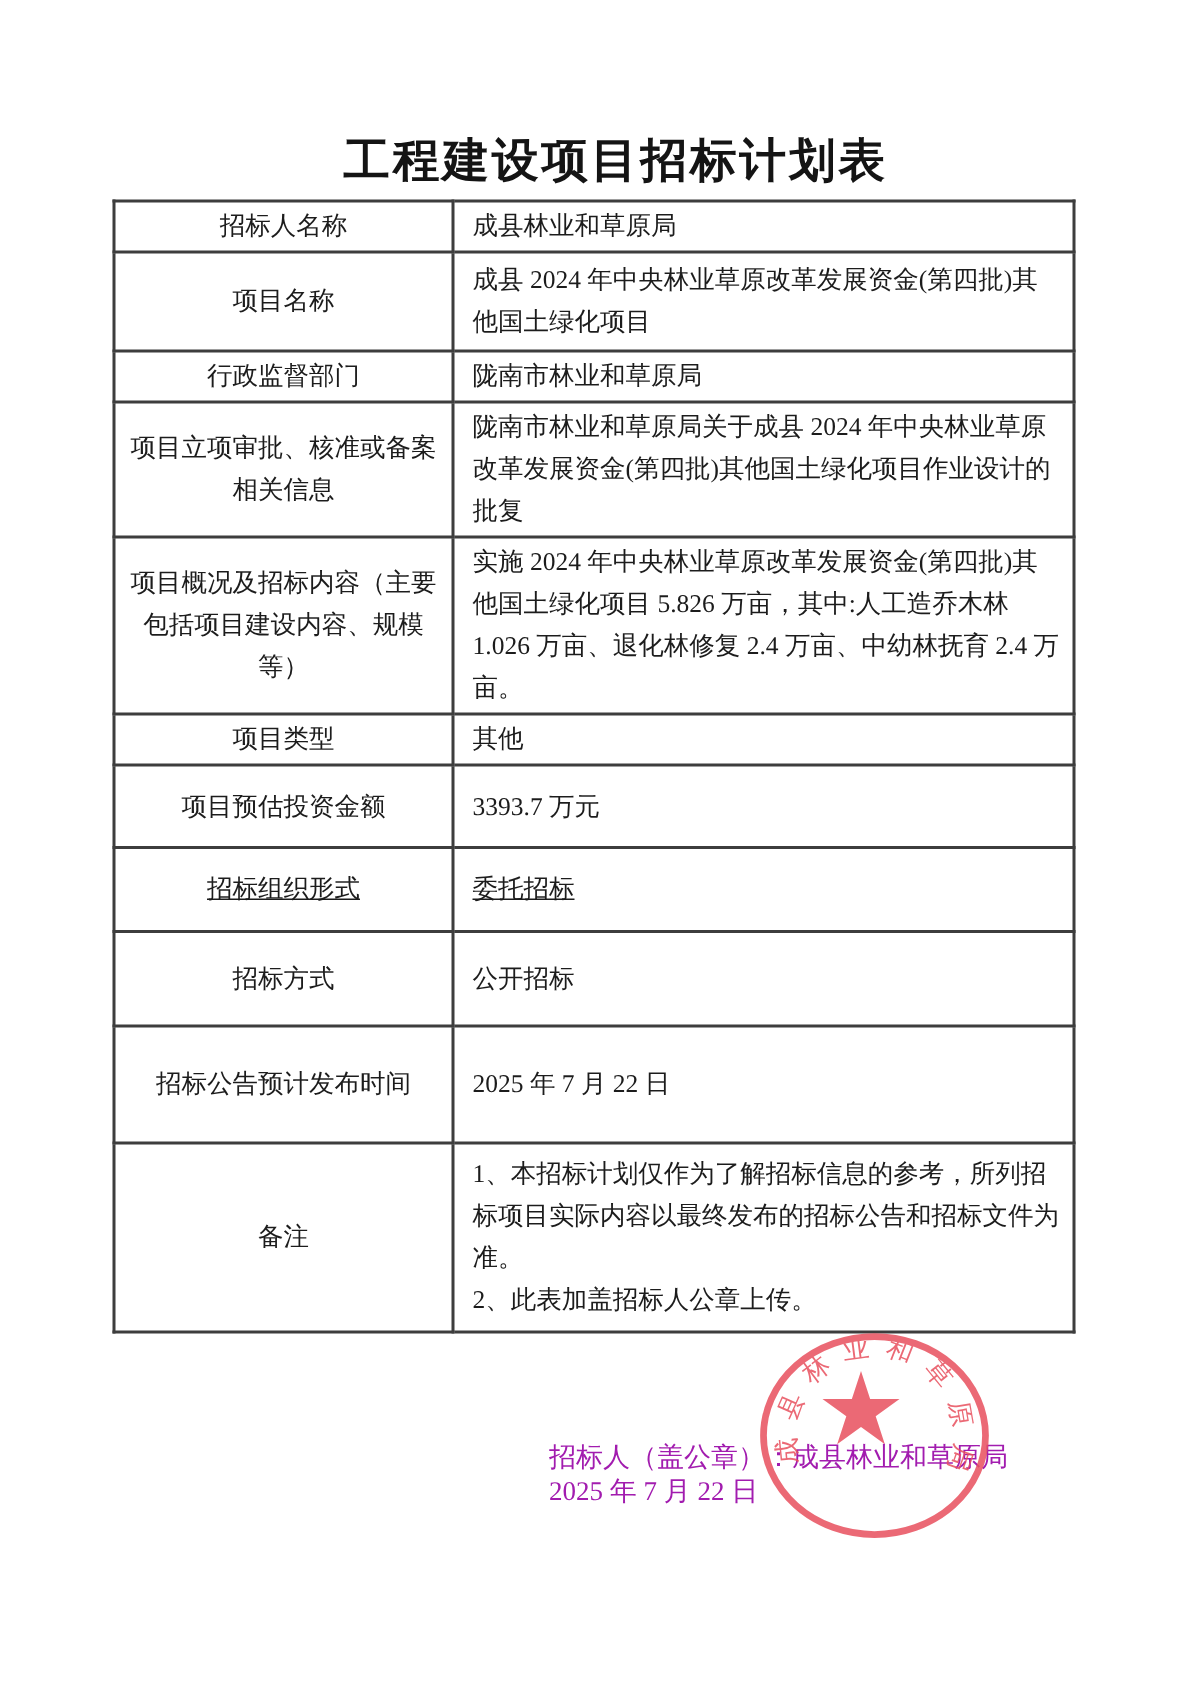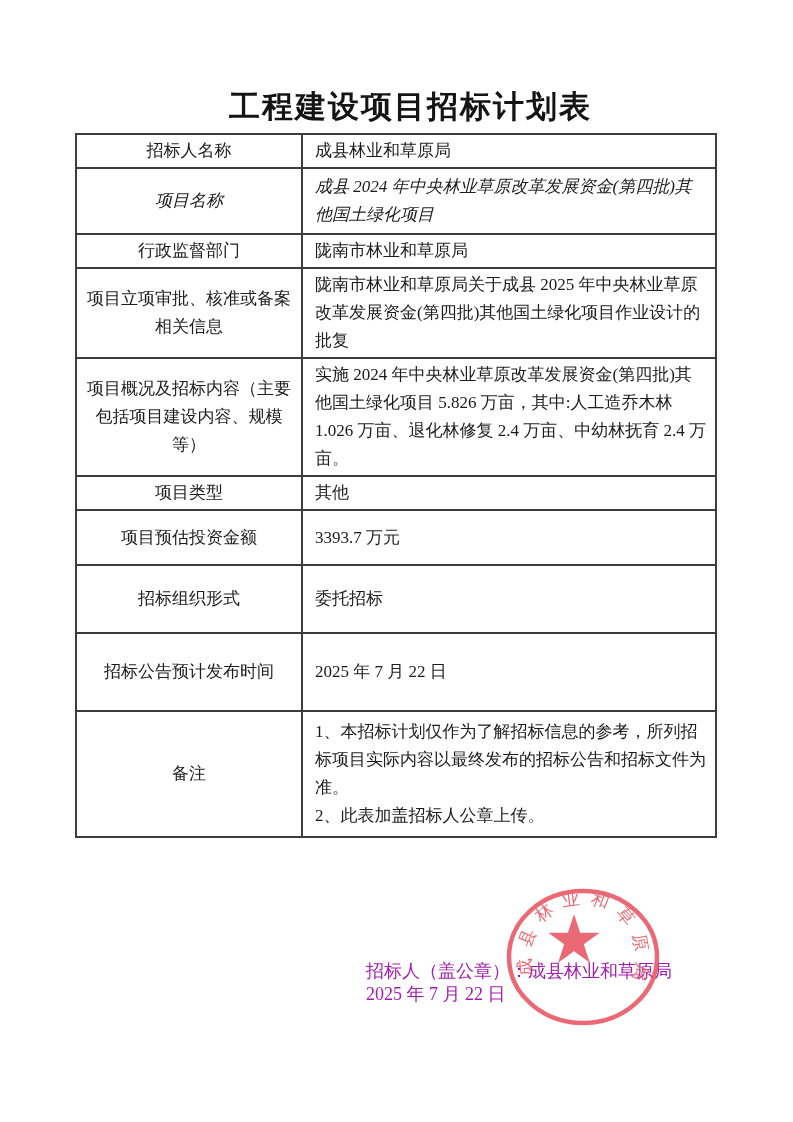--- a/index.html
+++ b/index.html
@@ -38,27 +38,27 @@
     width:218px;
     text-align:center;
     padding:2px 3px;
   }
   td.value-cell {
     text-align:left;
     padding:2px 8px 2px 12px;
     white-space:pre-line;
   }
   tr.r1  { height:31px;  }
-  tr.r2  { height:66px;font-style:italic;  }
+  tr.r2  { height:66px;  }
   tr.r3  { height:32px;  }
   tr.r4  { height:79px;margin-top:28px;  }
   tr.r5  { height:104px;padding-left:44px; }
   tr.r6  { height:30px;margin-top:16px;  }
   tr.r7  { height:55px;  }
-  tr.r8  { height:68px;  }
+  tr.r8  { height:56px;text-decoration:underline;  }
   tr.r9  { height:63px;  }
   tr.r10 { height:78px;padding-left:41px;  }
   tr.r11 { height:80px;  }
   tr.r12 { height:126px; }
   .signature {
     position:absolute;
     top:960px;
     right:121px;
     text-align:left;
     font-size:18px;
@@ -89,37 +89,41 @@
       <tr class="r2">
         <td class="label-cell">项目名称</td>
         <td class="value-cell">成县 2024 年中央林业草原改革发展资金(第四批)其他国土绿化项目</td>
       </tr>
       <tr class="r3">
         <td class="label-cell">行政监督部门</td>
         <td class="value-cell">陇南市林业和草原局</td>
       </tr>
       <tr class="r4">
         <td class="label-cell">项目立项审批、核准或备案相关信息</td>
-        <td class="value-cell">陇南市林业和草原局关于成县 2025 年中央林业草原改革发展资金(第四批)其他国土绿化项目作业设计的批复</td>
+        <td class="value-cell">陇南市林业和草原局关于成县 2024 年中央林业草原改革发展资金(第四批)其他国土绿化项目作业设计的批复</td>
       </tr>
       <tr class="r5">
         <td class="label-cell">项目概况及招标内容（主要包括项目建设内容、规模等）</td>
         <td class="value-cell">实施 2024 年中央林业草原改革发展资金(第四批)其他国土绿化项目 5.826 万亩，其中:人工造乔木林 1.026 万亩、退化林修复 2.4 万亩、中幼林抚育 2.4 万亩。</td>
       </tr>
       <tr class="r6">
         <td class="label-cell">项目类型</td>
         <td class="value-cell">其他</td>
       </tr>
       <tr class="r7">
         <td class="label-cell">项目预估投资金额</td>
         <td class="value-cell">3393.7 万元</td>
       </tr>
       <tr class="r8">
         <td class="label-cell">招标组织形式</td>
         <td class="value-cell">委托招标</td>
+      </tr>
+      <tr class="r9">
+        <td class="label-cell">招标方式</td>
+        <td class="value-cell">公开招标</td>
       </tr>
       <tr class="r10">
         <td class="label-cell">招标公告预计发布时间</td>
         <td class="value-cell">2025 年 7 月 22 日</td>
       </tr>
       <tr class="r12">
         <td class="label-cell">备注</td>
         <td class="value-cell">1、本招标计划仅作为了解招标信息的参考，所列招标项目实际内容以最终发布的招标公告和招标文件为准。
 2、此表加盖招标人公章上传。</td>
       </tr>

